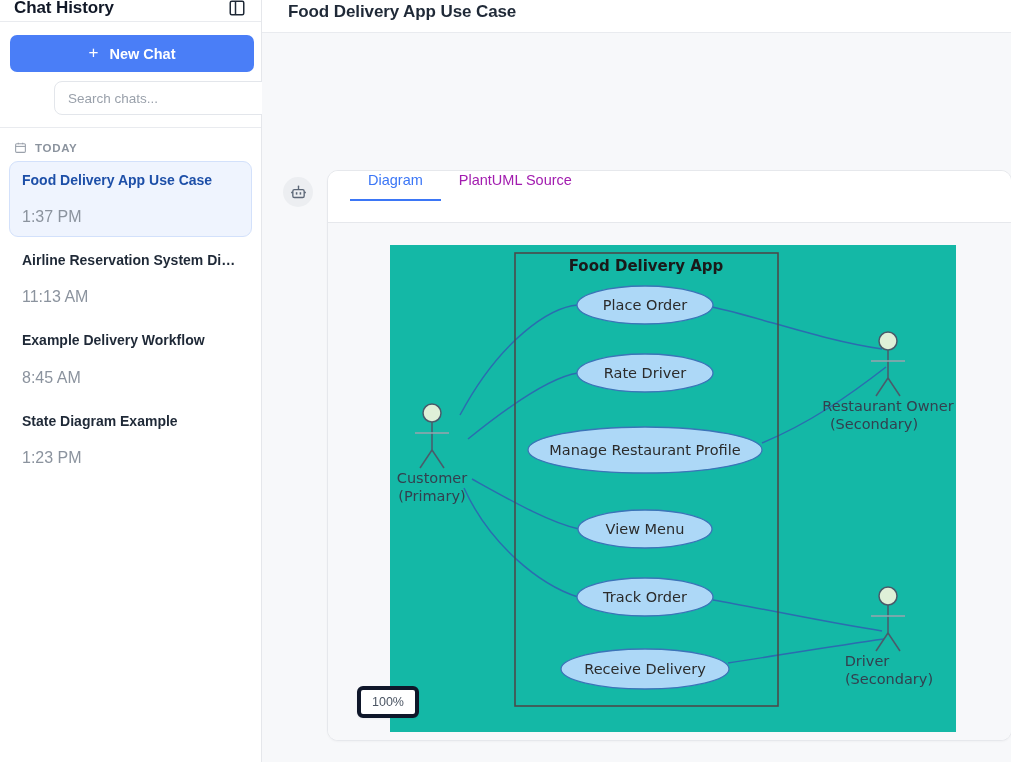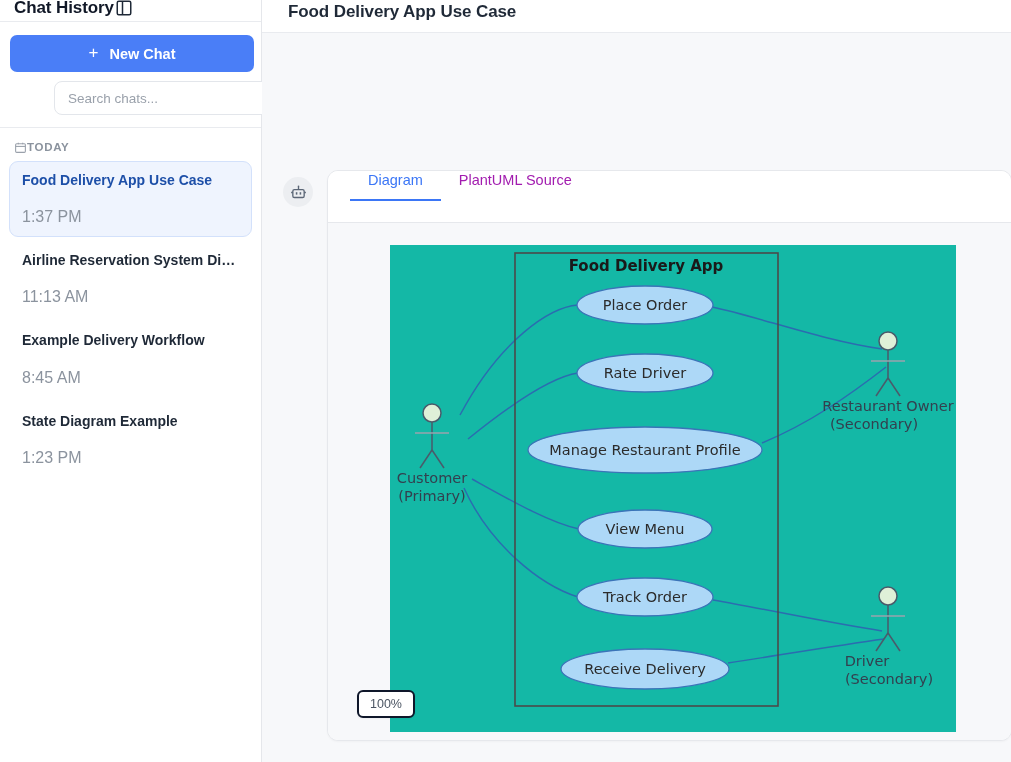--- a/index.html
+++ b/index.html
@@ -17,21 +17,21 @@
   .sidebar {
     width: 262px; height: 762px;
     background: #ffffff;
     border-right: 1px solid #e5e7eb;
     display: flex; flex-direction: column;
     flex: 0 0 262px;
     position: relative;
   }
   .sidebar-header {
     height: 22px;
-    display: flex; align-items: center; 
+    display: flex; align-items: center; justify-content: space-between;
     padding: 0 14px;
     border-bottom: 1px solid #e9ebef;
     margin-bottom: 0;
   }
   .sidebar-title {
     font-size: 17px; font-weight: 700; color: #111827;
     letter-spacing: -0.1px;
     line-height: 1; position: relative; top: -3px;
   }
   .panel-toggle {
@@ -57,21 +57,21 @@
     border: 1px solid #e3e6eb; border-radius: 8px;
     padding: 0 13px;
     font-size: 13.5px; color: #374151;
     font-family: "Liberation Sans", sans-serif;
     outline: none; background: #fff; margin-left: 44px;
   }
   .search-input::placeholder { color: #9aa1ab; }
 
   .chat-list { flex: 1; overflow-y: auto; border-top: 1px solid #e9ebef; padding-top: 2px; }
   .group-label {
-    display: flex; 
+    display: flex; align-items: center; gap: 8px;
     padding: 11px 14px 7px 14px;
     font-size: 11.5px; font-weight: 700; color: #8b939e;
     letter-spacing: 0.7px;
   }
   .cal-icon { width: 13px; height: 13px; flex: 0 0 13px; display: block; }
 
   .chat-item {
     margin: 0 9px 4px 9px;
     padding: 9px 12px 10px 12px;
     border-radius: 9px;
@@ -156,21 +156,21 @@
   .diagram-surface {
     position: absolute;
     left: 62px; top: 22px;
     width: 566px; height: 487px;
     background: #14b8a6;
   }
   .zoom-badge {
     position: absolute;
     left: 29px; bottom: 22px;
     background: #ffffff;
-    border: 2px solid #0f172a;
+    border: 4px solid #0f172a;
     border-radius: 6px;
     padding: 5px 11px;
     font-size: 12.5px; color: #4b5563;
     box-shadow: 0 1px 2px rgba(16,24,40,0.05);
     z-index: 5;
   }
   svg.uml { display: block; position: absolute; left: 0; top: 0; }
   .uml-boundary-label {
     font-family: "DejaVu Sans", sans-serif;
     font-size: 15px; font-weight: 700; fill: #1a1a1a;

